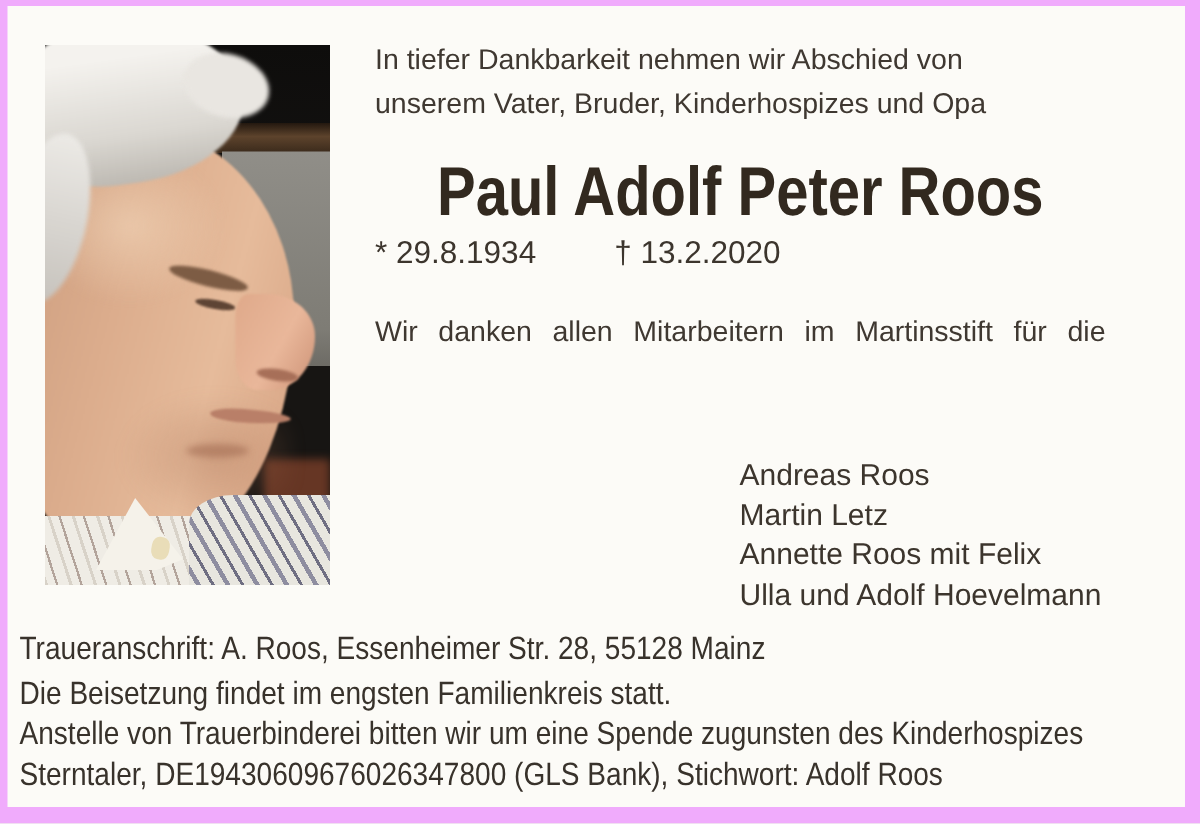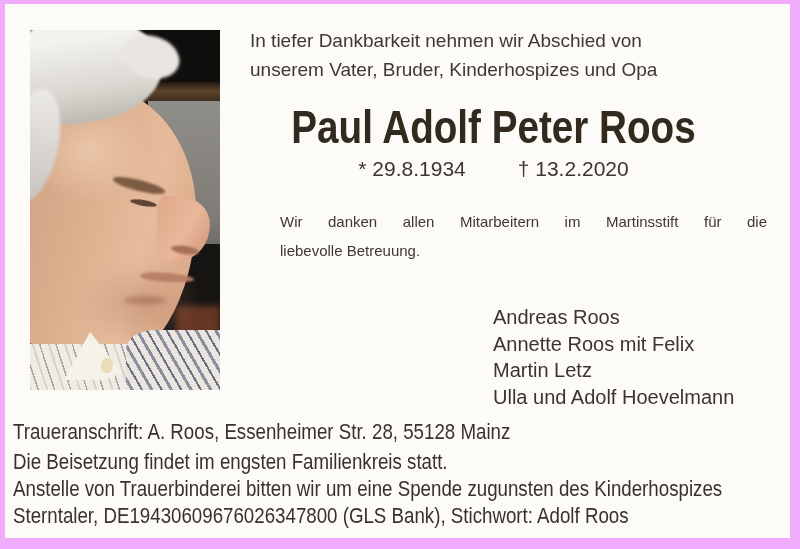--- a/index.html
+++ b/index.html
@@ -135,26 +135,26 @@
   }
   .title {
     position:absolute; left:250px; top:100px; width:487px;
     text-align:center;
     font-size:46px; font-weight:700; color:#32291f;
     transform:scaleX(0.84); transform-origin:center;
     white-space:nowrap;
   }
   .dates {
     position:absolute; left:250px; top:157px; width:487px;
-    display:flex; justify-content:center; gap:52px;
+    display:flex; justify-content:flex-start; gap:52px;
     font-size:21px; color:#3c352d;
   }
   .thanks {
     position:absolute; left:250px; top:207px; width:487px;
-    font-size:15px; line-height:29px; color:#3f3831;margin-left:30px;
+    font-size:19px; line-height:29px; color:#3f3831;
   }
   .thanks .justified { text-align:justify; text-align-last:justify; }
   .mourners {
     position:absolute; left:493px; top:304px;
     font-size:20px; line-height:26.5px; color:#3c352d;
   }
   .footer {
     position:absolute; left:13px; top:419px;
     font-size:21.5px; line-height:27px; color:#38322b;
   }
@@ -200,27 +200,26 @@
 
   <div class="title">Paul Adolf Peter Roos</div>
 
   <div class="dates">
     <span>* 29.8.1934</span>
     <span>† 13.2.2020</span>
   </div>
 
   <div class="thanks">
     <div class="justified">Wir danken allen Mitarbeitern im Martinsstift für die</div>
-    <div>liebevolle Betreuung.</div>
   </div>
 
   <div class="mourners">
     <div>Andreas Roos</div>
+    <div>Martin Letz</div>
     <div>Annette Roos mit Felix</div>
-    <div>Martin Letz</div>
     <div>Ulla und Adolf Hoevelmann</div>
   </div>
 
   <div class="footer">
     <div class="address">Traueranschrift: A. Roos, Essenheimer Str. 28, 55128 Mainz</div>
     <div>Die Beisetzung findet im engsten Familienkreis statt.</div>
     <div>Anstelle von Trauerbinderei bitten wir um eine Spende zugunsten des Kinderhospizes</div>
     <div>Sterntaler, DE19430609676026347800 (GLS Bank), Stichwort: Adolf Roos</div>
   </div>
 </div>

